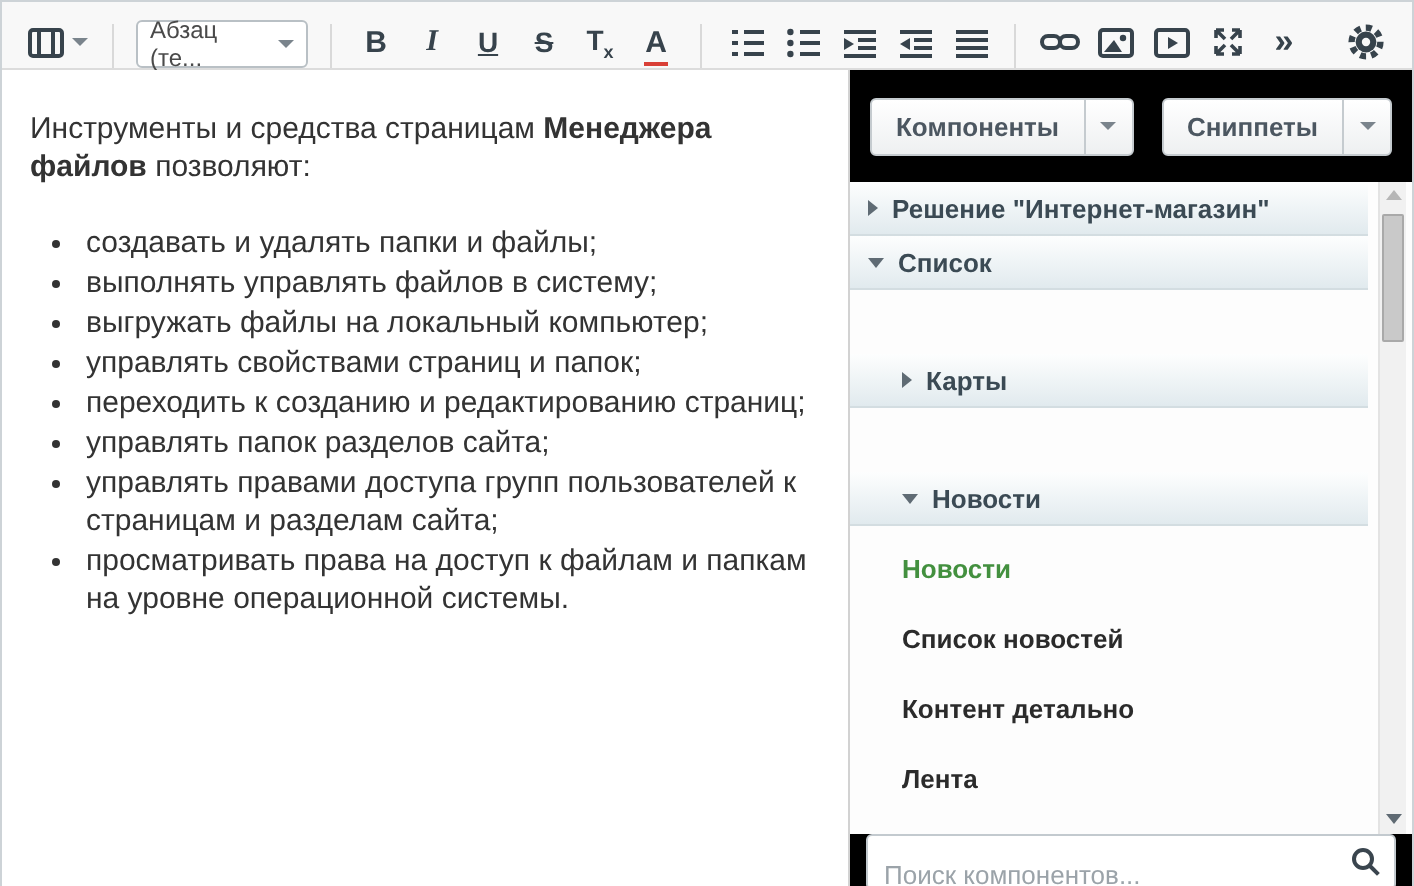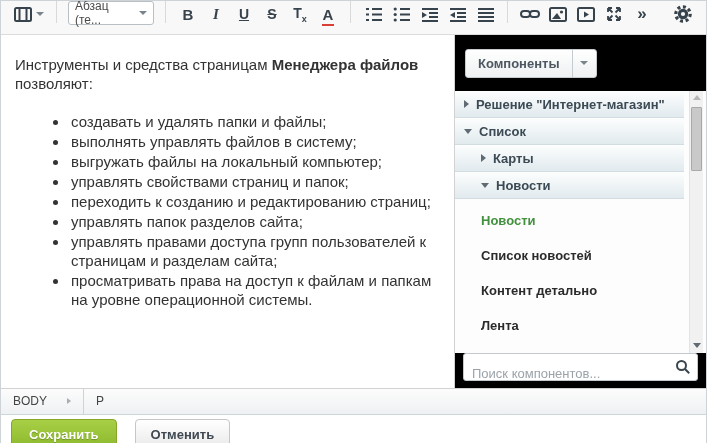--- a/index.html
+++ b/index.html
@@ -2,21 +2,21 @@
 <html><head>
 <meta charset="utf-8">
 <style>
   * { margin:0; padding:0; box-sizing:border-box; }
   body { font-family:"Liberation Sans", sans-serif; background:#fff; }
   .window { width:707px; height:443px; border:1px solid #cdd3d7; border-bottom:none;
             display:flex; flex-direction:column; background:#fff; overflow:hidden; }
 
   
   .toolbar { height:34px; background:#f8f8f8; border-bottom:1px solid #dcdcdc;
-             display:flex; align-items:flex-start; padding:0 10px; gap:2px; flex:0 0 auto; }
+             display:flex; align-items:flex-end; padding:0 10px; gap:2px; flex:0 0 auto; }
   .tb-btn { height:26px; min-width:26px; display:flex; align-items:center; justify-content:center;
             color:#37434c; cursor:pointer; border-radius:2px; padding:0 3px; }
   .tb-sep { width:1px; height:22px; background:#d9d9d9; margin:0 7px; }
   .caret { width:0; height:0; border-left:4px solid transparent; border-right:4px solid transparent;
            border-top:4px solid #7a848c; margin-left:4px; }
   .fmt-select { height:24px; width:86px; background:#fff; border:1px solid #b9c0c5; border-radius:3px;
                 display:flex; align-items:center; padding:0 6px; font-size:12px; color:#4a4a4a;
                 justify-content:space-between; margin:0 2px; cursor:pointer; }
   .glyph-b { font-weight:bold; font-size:15px; }
   .glyph-i { font-family:"Liberation Serif", serif; font-style:italic; font-weight:bold; font-size:15px; }
@@ -29,39 +29,39 @@
   .glyph-more { font-size:17px; font-weight:bold; color:#37434c; }
   .gear-wrap { margin-left:auto; }
   svg.icn { display:block; }
 
   
   .main { flex:0 0 340px; display:flex; background:#fff; }
   .editor { width:454px; border-right:1px solid #d2d2d2; background:#fff;
             padding:12px 14px; color:#333; font-size:15px; line-height:19px; overflow:hidden; }
   .editor p { margin:8px 0 19px 0; }
   .editor ul { padding-left:26px; margin:0; }
-  .editor li { margin-bottom:1px; padding-left:2px;margin-left:28px; }
+  .editor li { margin-bottom:1px; padding-left:2px; }
 
   
   .panel { flex:1; background:#000000; display:flex; flex-direction:column; }
   .panel-buttons { flex:0 0 56px; display:flex; align-items:center; padding:0 10px; gap:14px; }
   .split-btn { display:flex; height:29px; border:1px solid #c5cbcf; border-radius:3px; overflow:hidden;
                background:linear-gradient(#ffffff,#eef0f1); cursor:pointer; }
   .split-btn .sb-main { padding:0 12px; display:flex; align-items:center; font-size:13px;
                         font-weight:bold; color:#4c5761; }
   .split-btn .sb-arrow { width:24px; display:flex; align-items:center; justify-content:center;
                          border-left:1px solid #c5cbcf; }
   .split-btn .sb-arrow .caret { margin:0; }
 
   .tree-wrap { flex:1; position:relative; background:#fdfdfd; overflow:hidden; }
   .tree-rows { margin-right:22px; }
   .tree-header { height:27px; display:flex; align-items:center; gap:7px; padding-left:9px;
                  background:linear-gradient(#fdfefe,#e1eaee); border-bottom:1px solid #d3dde1;
                  font-size:13px; font-weight:bold; color:#3b4a54; cursor:pointer; }
-  .tree-header.lvl1 { padding-left:26px; }
+  .tree-header.lvl1 { padding-left:26px;margin-top:32px; }
   .arr-right { width:0; height:0; border-top:4px solid transparent; border-bottom:4px solid transparent;
                border-left:5px solid #5f6b74; }
   .arr-down { width:0; height:0; border-left:4px solid transparent; border-right:4px solid transparent;
               border-top:5px solid #5f6b74; }
   .tree-items { padding:14px 0 0 26px; }
   .tree-item { height:20px; margin-bottom:15px; font-size:13px; font-weight:bold; color:#2b2b2b; cursor:pointer; }
   .tree-item.active { color:#43903f; }
 
   .scrollbar { position:absolute; top:0; right:3px; bottom:0; width:14px; background:#f1f1f1;
                border-left:1px solid #e3e3e3; }
@@ -270,20 +270,26 @@
     </div>
 
     <div class="panel">
       <div class="panel-buttons">
         <div class="split-btn">
           <span class="sb-main">Компоненты</span>
           <span class="sb-arrow">
               <span class="caret"></span>
             </span>
         </div>
+        <div class="split-btn">
+          <span class="sb-main">Сниппеты</span>
+          <span class="sb-arrow">
+              <span class="caret"></span>
+            </span>
+        </div>
       </div>
 
       <div class="tree-wrap">
         <div class="tree-rows">
           <div class="tree-header">
             <span class="arr-right"></span>
             <span>Решение "Интернет-магазин"</span>
           </div>
           <div class="tree-header">
             <span class="arr-down"></span>

